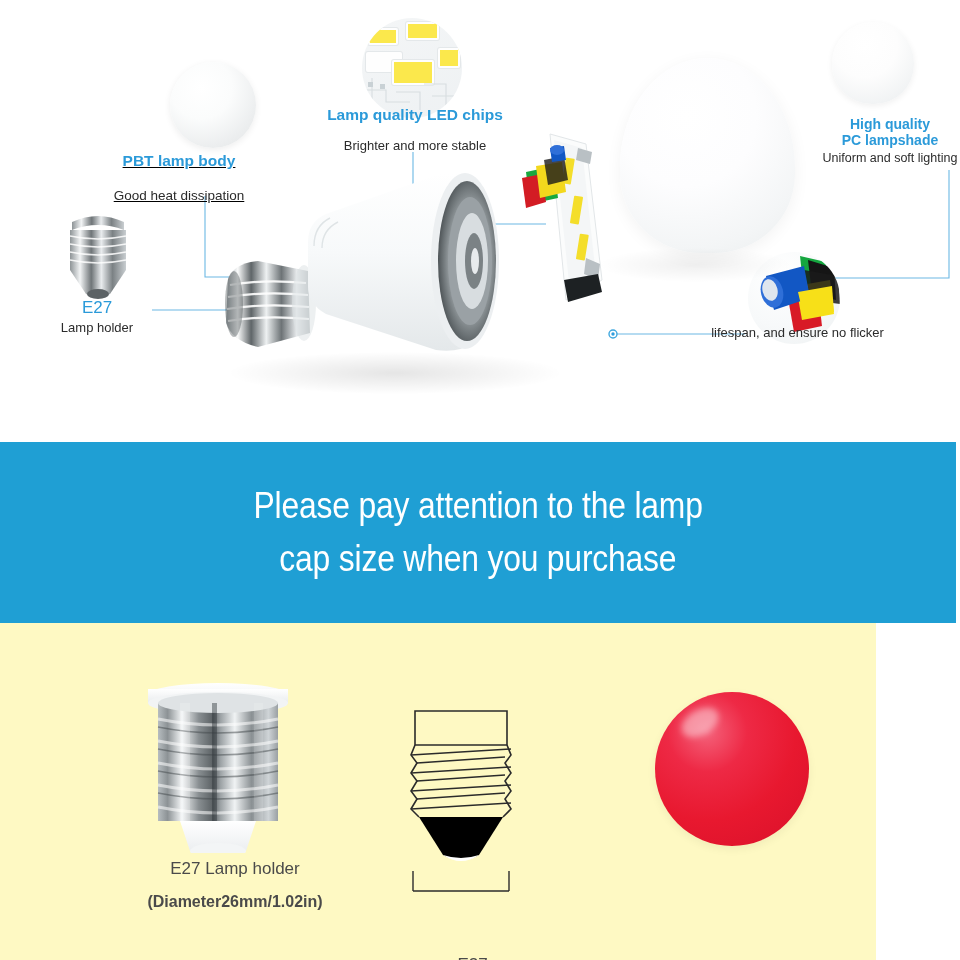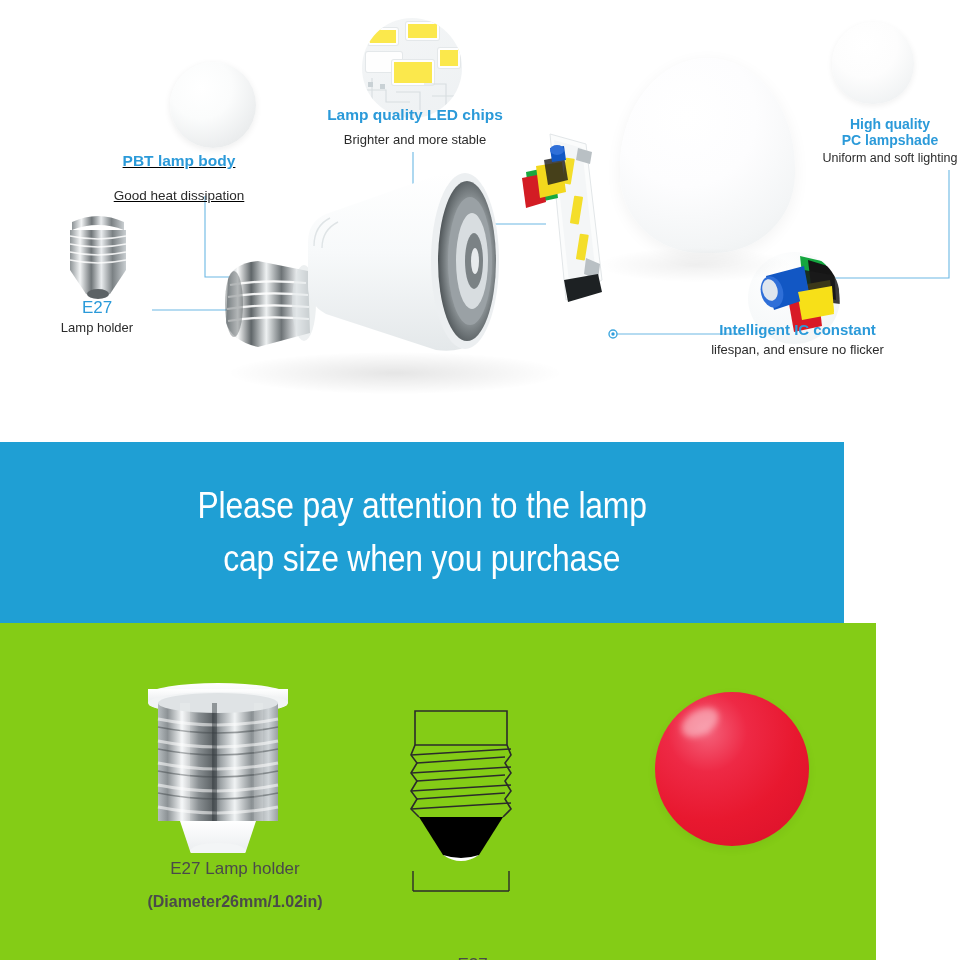--- a/index.html
+++ b/index.html
@@ -23,21 +23,21 @@
     color:#2b9ad9; font-weight:bold; line-height:1.15; white-space:nowrap;
   }
   .callout .c-sub { color:#2b2b2b; line-height:1.25; }
 
   #callout-pbt { left:49px; top:152px; width:260px;text-decoration:underline; }
   #callout-pbt .c-title { font-size:15.5px; }
   #callout-pbt .c-sub { font-size:13.5px; margin-top:18px; }
 
   #callout-led { left:300px; top:106px; width:230px; }
   #callout-led .c-title { font-size:15.5px; }
-  #callout-led .c-sub { font-size:13px; margin-top:8px; }
+  #callout-led .c-sub { font-size:13px; margin-top:14px; }
 
   #callout-e27 { left:22px; top:298px; width:150px; }
   #callout-e27 .c-title { font-size:17px; font-weight:normal; }
   #callout-e27 .c-sub { font-size:13px; margin-top:2px; }
 
   #callout-pc { left:800px; top:116px; width:180px; }
   #callout-pc .c-title { font-size:14px; }
   #callout-pc .c-sub { font-size:12.5px; margin-top:3px; }
 
   #callout-ic { left:655px; top:321px; width:285px; }
@@ -91,32 +91,32 @@
     border-radius:52% 52% 48% 48% / 58% 58% 42% 42%;
     box-shadow:0 4px 16px rgba(0,0,0,0.05);
   }
   .shadow-blur {
     position:absolute; border-radius:50%;
     background:radial-gradient(ellipse at center, rgba(0,0,0,0.10) 0%, rgba(0,0,0,0) 72%);
   }
 
   
   .banner {
-    position:absolute; left:0; top:442px; width:844px; height:181px;
+    position:absolute; left:0; top:442px; width:956px; height:181px;
     background:#1f9fd4;
     display:flex; flex-direction:column; align-items:center; justify-content:center;
   }
   .banner-line {
     color:#ffffff; font-size:37px; font-weight:normal; line-height:1.42;
     letter-spacing:-0.2px; transform:scaleX(0.86); transform-origin:center;
     white-space:nowrap;
   }
 
   
-  .bottom-section { position:absolute; left:0; top:623px; width:876px; height:337px; background:#84cc16; }
+  .bottom-section { position:absolute; left:0; top:623px; width:876px; height:337px; background:#fef9c3; }
   .compare-item { position:absolute; text-align:center; }
   .compare-cap { color:#4a4a4a; font-size:17px; line-height:1.45; white-space:nowrap; }
   .compare-sub { color:#4a4a4a; font-size:16px; line-height:1.45; white-space:nowrap; }
   .compare-cap2 { color:#4a4a4a; font-size:16.5px; line-height:1.5; }
 
   #cmp-holder { left:40px; top:0px; width:390px; }
   #cmp-e27 { left:395px; top:0px; width:155px; }
   #cmp-cap { left:560px; top:0px; width:400px; }
 
   
@@ -336,21 +336,20 @@
       <div class="c-sub">Lamp holder</div>
     </div>
 
     <div class="callout" id="callout-pc">
       <div class="c-title">High quality</div>
       <div class="c-title">PC lampshade</div>
       <div class="c-sub">Uniform and soft lighting</div>
     </div>
 
     <div class="callout" id="callout-ic">
-      <div class="c-title">Intelligent IC constant</div>
       <div class="c-sub">lifespan, and ensure no flicker</div>
     </div>
 
   </div>
 
   <div class="banner">
     <div class="banner-line">Please pay attention to the lamp</div>
     <div class="banner-line">cap size when you purchase</div>
   </div>
 

